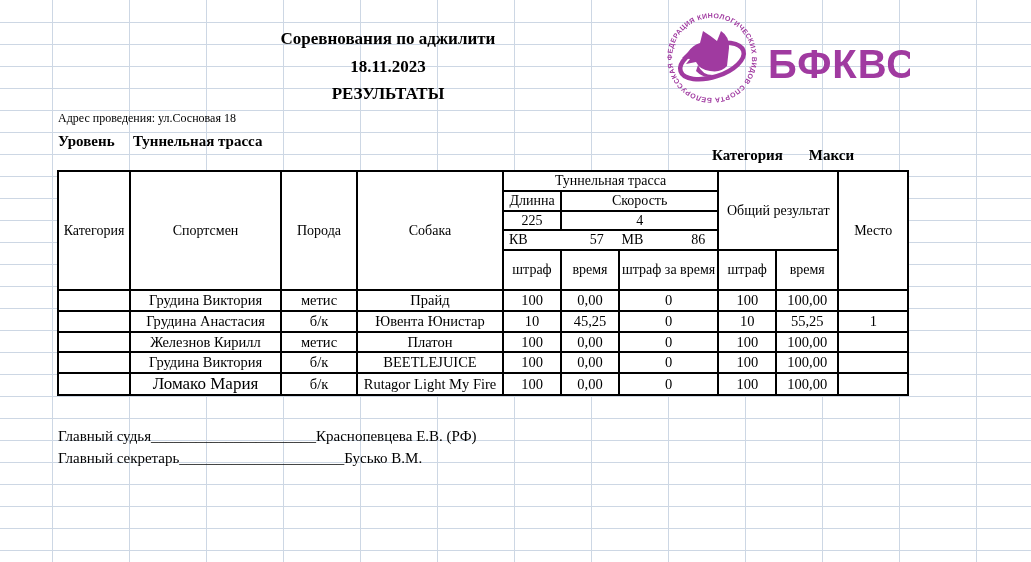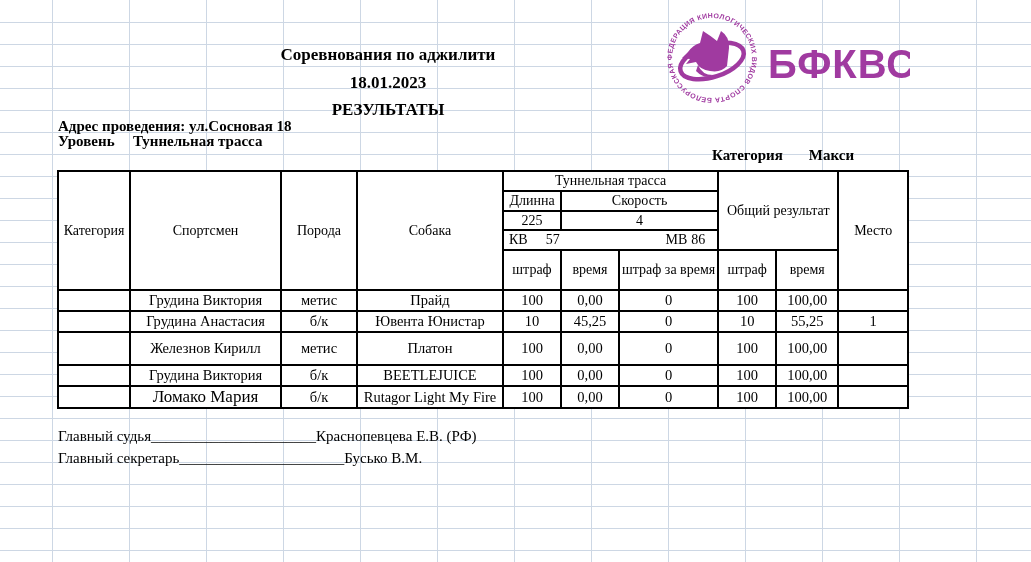--- a/index.html
+++ b/index.html
@@ -10,23 +10,23 @@
   }
   
   .grid-bg{
     position:absolute;inset:0;
     background-image:
       repeating-linear-gradient(to right, transparent 0 76px, #cdd7e4 76px 77px),
       repeating-linear-gradient(to bottom, transparent 0 21px, #cdd7e4 21px 22px);
     background-position:-24px 0, 0 1px;
   }
   .abs{position:absolute;}
-  .title-block{left:57px;top:41px;width:662px;text-align:center;
+  .title-block{left:57px;top:25px;width:662px;text-align:center;
     font-weight:bold;font-size:17px;line-height:27.5px;}
-  .addr{left:58px;top:111px;font-weight:bold;font-size:15px;margin-top:7px;}
+  .addr{left:58px;top:111px;font-weight:normal;font-size:12px;}
   .level-line{left:58px;top:133px;font-weight:bold;font-size:15px;}
   .level-line .lv-val{position:absolute;left:75px;white-space:nowrap;}
   .cat-line{left:712px;top:147px;font-weight:bold;font-size:15px;white-space:nowrap;}
   .cat-line .cat-val{margin-left:26px;}
 
   
   table.res{
     position:absolute;left:57px;top:170px;border-collapse:collapse;
     table-layout:fixed;background:#fff;border:2px solid #000;
   }
@@ -34,41 +34,41 @@
     border:2px solid #000;font-size:14px;text-align:center;
     padding:0 2px;overflow:hidden;white-space:nowrap;
   }
   td.tb{border-bottom-width:1px;}
   td.tt{border-top-width:1px;}
   td.tr{border-right-width:1px;margin-left:31px;}
   td.tl{border-left-width:1px;}
   td.small2{font-size:13px;line-height:1.05;white-space:normal;margin-top:12px;}
   td.la{text-align:left;padding-left:4px;}
   .kvmv{display:flex;justify-content:space-between;align-items:center;padding:0 10px 0 3px;}
-  .kvmv .pair{display:flex;}
+  .kvmv .pair{display:flex;gap:44px;}
   .kvmv .pair.left span + span{margin-left:18px;}
   .kvmv .pair.right span + span{margin-left:4px;font-family:Liberation Serif, serif;}
   tr.data td{font-size:14.5px;}
   tr.data:last-child td.c-athlete{font-size:17px;}
 
   .sig-line{left:58px;font-size:15px;white-space:nowrap;}
   .sig-judge{top:428px;}
   .sig-secr{top:450px;}
 
   .logo-wrap{left:655px;top:8px;width:255px;height:97px;}
   .logo-wrap svg{display:block;width:255px;height:97px;}
 </style>
 </head>
 <body>
 
 <div class="grid-bg"></div>
 
 <div class="abs title-block">
   <div>Соревнования по аджилити</div>
-  <div>18.01.2023</div>
+  <div>18.11.2023</div>
   <div>РЕЗУЛЬТАТЫ</div>
 </div>
 
 <div class="abs logo-wrap">
   <svg viewBox="0 0 255 97" xmlns="http://www.w3.org/2000/svg">
     <defs>
       <path id="ringPath" d="M 57,90 A 40,40 0 1 1 57.05,90"></path>
     </defs>
     <text fill="#a03aa0" font-size="7" font-family="Liberation Sans, sans-serif" font-weight="bold" letter-spacing="0.4">
       <textPath href="#ringPath">БЕЛОРУССКАЯ ФЕДЕРАЦИЯ КИНОЛОГИЧЕСКИХ ВИДОВ СПОРТА •</textPath>
@@ -161,21 +161,21 @@
       <td class="la c-athlete">Грудина Анастасия</td>
       <td class="la">б/к</td>
       <td class="la">Ювента Юнистар</td>
       <td>10</td>
       <td>45,25</td>
       <td>0</td>
       <td>10</td>
       <td>55,25</td>
       <td>1</td>
     </tr>
-    <tr class="data" style="height:33px">
+    <tr class="data" style="height:20px">
       <td></td>
       <td class="la c-athlete">Железнов Кирилл</td>
       <td class="la">метис</td>
       <td class="la">Платон</td>
       <td>100</td>
       <td>0,00</td>
       <td>0</td>
       <td>100</td>
       <td>100,00</td>
       <td></td>

